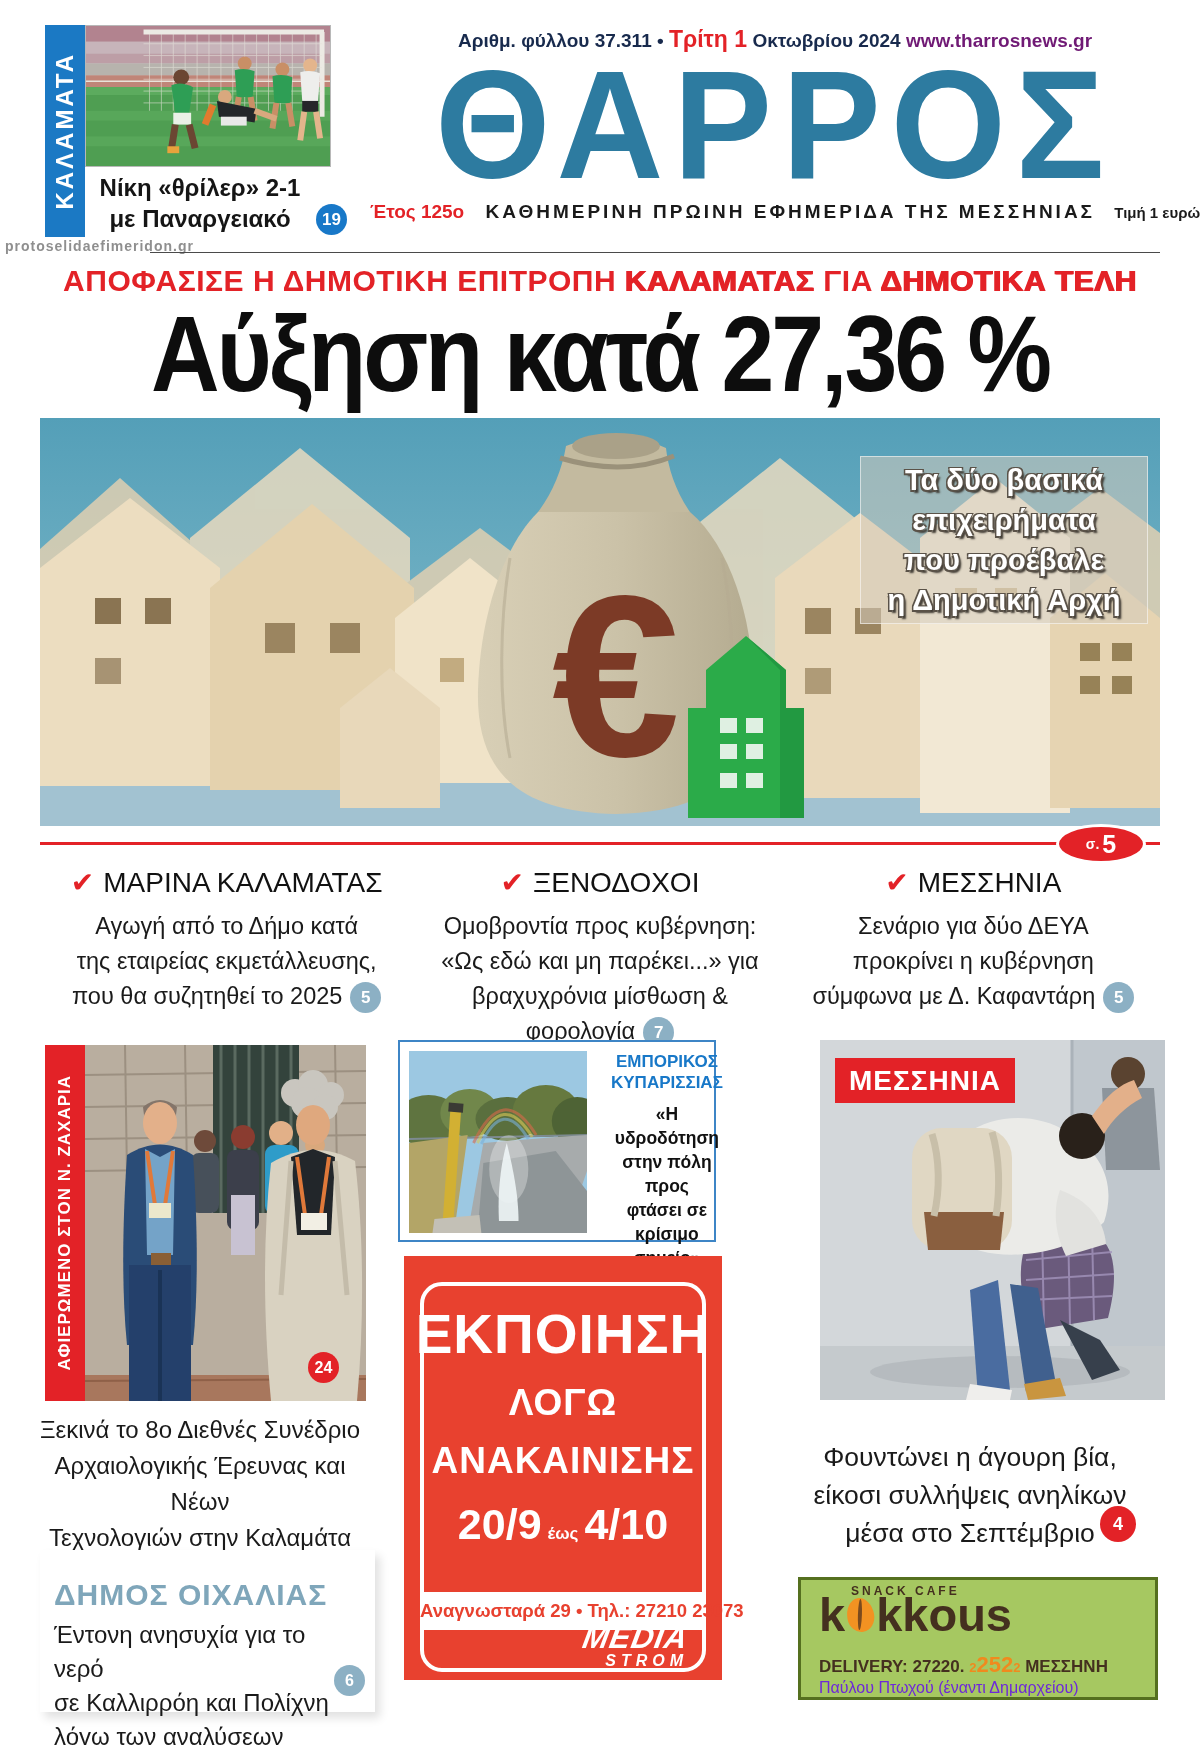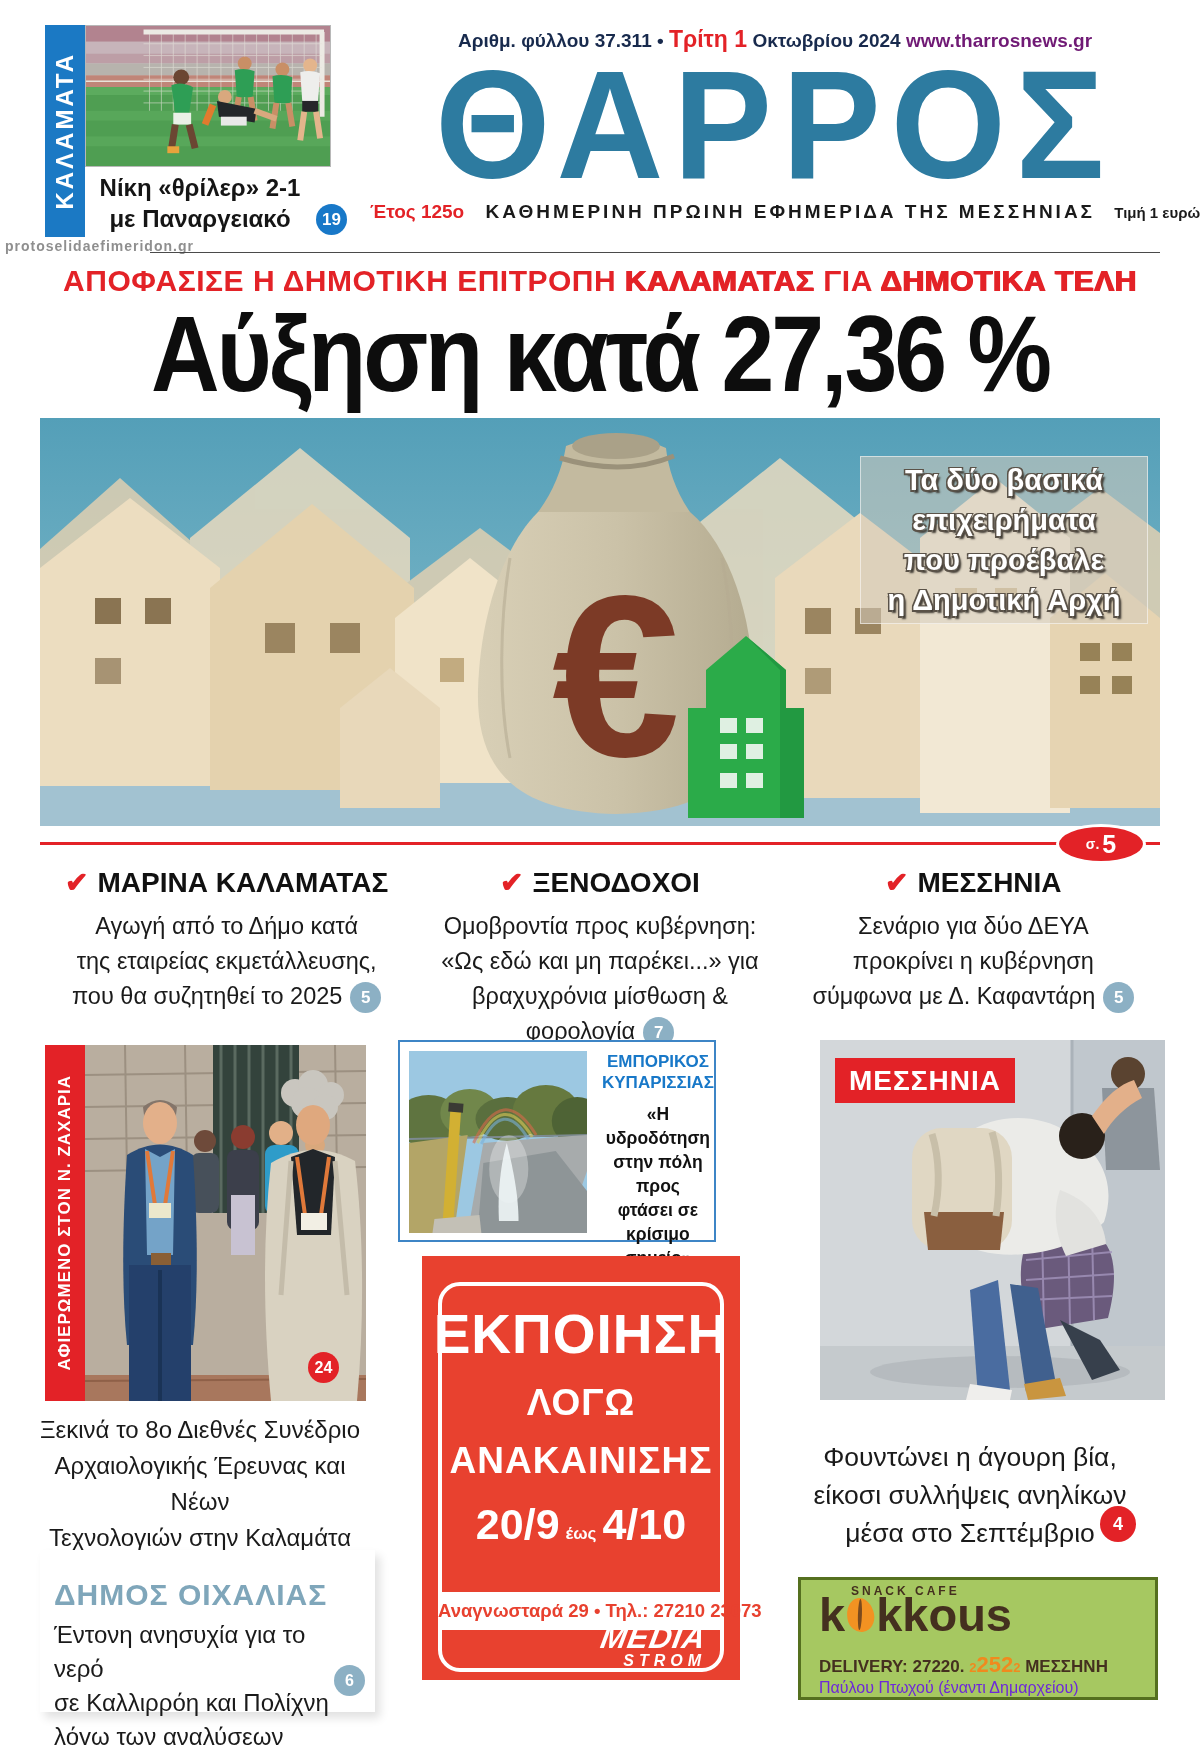--- a/index.html
+++ b/index.html
@@ -33,42 +33,42 @@
   #headline{left:0;top:296px;width:100%;text-align:center;color:#0d0d0d;font-size:95px;font-weight:bold;letter-spacing:-3px;line-height:100px;transform:scaleY(1.14);transform-origin:center top;}
   #main-image{left:40px;top:418px;width:1120px;height:408px;overflow:hidden;}
   #overlay-box{left:820px;top:38px;width:288px;height:168px;background:rgba(212,202,188,.55);border:1px solid rgba(255,255,255,.55);display:flex;flex-direction:column;align-items:center;justify-content:center;text-align:right;font-size:29px;font-weight:bold;color:#fff;line-height:40px;text-shadow:-1.5px -1.5px 0 #5a5248,1.5px -1.5px 0 #5a5248,-1.5px 1.5px 0 #5a5248,2.5px 2.5px 2px #3f3a33;}
   #red-rule{left:40px;top:842px;width:1120px;height:3px;background:#e32227;}
   #badge-s5{left:1056px;top:824px;width:90px;height:40px;background:#e32227;border:3px solid #fff;border-radius:50%;display:flex;align-items:center;justify-content:center;color:#fff;font-weight:bold;}
   #badge-s5 .sm{font-size:14px;margin-right:3px;}
   #badge-s5 .num{font-size:25px;}
   
   #briefs{left:40px;top:866px;width:1120px;display:flex;}
   .brief{flex:1;text-align:center;padding:0 12px;}
-  .brief h3{margin:0 0 10px;font-size:28px;color:#111;font-weight:bold;white-space:nowrap;}
+  .brief h3{margin:0 0 10px;font-size:28px;color:#111;font-weight:normal;white-space:nowrap;}
   .brief h3 .check{color:#e32227;margin-right:9px;}
   .brief .bline{font-size:23.5px;color:#1a1a1a;line-height:35px;}
   .badge-gb{width:31px;height:31px;background:#8cb0c4;font-size:17px;vertical-align:middle;margin-left:8px;}
   
   #zacharia-bar{left:45px;top:1045px;width:40px;height:356px;background:#e32227;}
   #zacharia-bar .vtext{font-size:17px;letter-spacing:1px;}
   #men-photo{left:85px;top:1045px;width:281px;height:356px;}
   #badge-24{left:308px;top:1352px;width:31px;height:31px;background:#e32227;font-size:16px;}
   #conf-caption{left:25px;top:1412px;width:350px;text-align:center;font-size:24px;color:#1a1a1a;line-height:36px;}
   #oichalia-card{left:40px;top:1550px;width:335px;height:162px;background:#fff;box-shadow:5px 6px 9px rgba(0,0,0,.12);padding:12px 14px;}
   #oichalia-card h3{margin:16px 0 6px;font-size:30px;color:#7fa6ba;font-weight:bold;letter-spacing:1px;}
   #oichalia-card .bline{font-size:24px;color:#1a1a1a;line-height:34px;}
   #badge-oichalia{position:absolute;right:10px;bottom:16px;width:31px;height:31px;background:#8cb0c4;font-size:16px;}
   
   #kyparissia-box{left:398px;top:1040px;width:318px;height:202px;border:2px solid #3d85c6;background:#fff;display:flex;padding:9px;}
   #kyparissia-photo{width:178px;height:182px;flex:none;}
-  #kyparissia-text{flex:1;padding-left:15px;text-align:center;display:flex;flex-direction:column;}
+  #kyparissia-text{flex:1;padding-left:24px;text-align:center;display:flex;flex-direction:column;}
   #kyparissia-text .khead{color:#1878c8;font-size:17px;font-weight:bold;line-height:21px;}
   #kyparissia-text .kquote{font-size:17.5px;font-weight:bold;color:#111;line-height:24px;margin-top:9px;}
   #badge-kyp{width:27px;height:27px;background:#1878c8;font-size:15px;margin:8px auto 0;}
-  #sale-ad{left:422px;top:1256px;width:318px;height:424px;background:#e8412f;color:#fff;text-align:center;}
+  #sale-ad{left:404px;top:1256px;width:318px;height:424px;background:#e8412f;color:#fff;text-align:center;}
   #sale-inner{position:absolute;left:16px;right:16px;top:26px;bottom:8px;border:4px solid #fff;border-radius:22px;}
   #sale-title{position:relative;margin-top:46px;font-size:55px;font-weight:bold;letter-spacing:1px;}
   .sale-mid{position:relative;font-size:37px;font-weight:bold;margin-top:16px;letter-spacing:1px;}
   #sale-dates{position:relative;font-size:43px;font-weight:bold;margin-top:18px;}
   #sale-dates .eos{font-size:17px;margin:0 6px;}
   #sale-strip{position:absolute;left:16px;right:16px;top:336px;height:38px;background:#fff;color:#e8412f;font-size:18.5px;font-weight:bold;line-height:38px;white-space:nowrap;}
   #media-strom{position:absolute;right:34px;bottom:10px;text-align:right;color:#fff;}
   #media-strom .ms-media{display:inline-block;font-size:31px;font-weight:bold;font-style:italic;transform:skewX(-10deg);letter-spacing:1px;}
   #media-strom .ms-strom{display:block;font-size:16px;font-weight:bold;font-style:italic;letter-spacing:5px;margin-top:-4px;}
   

